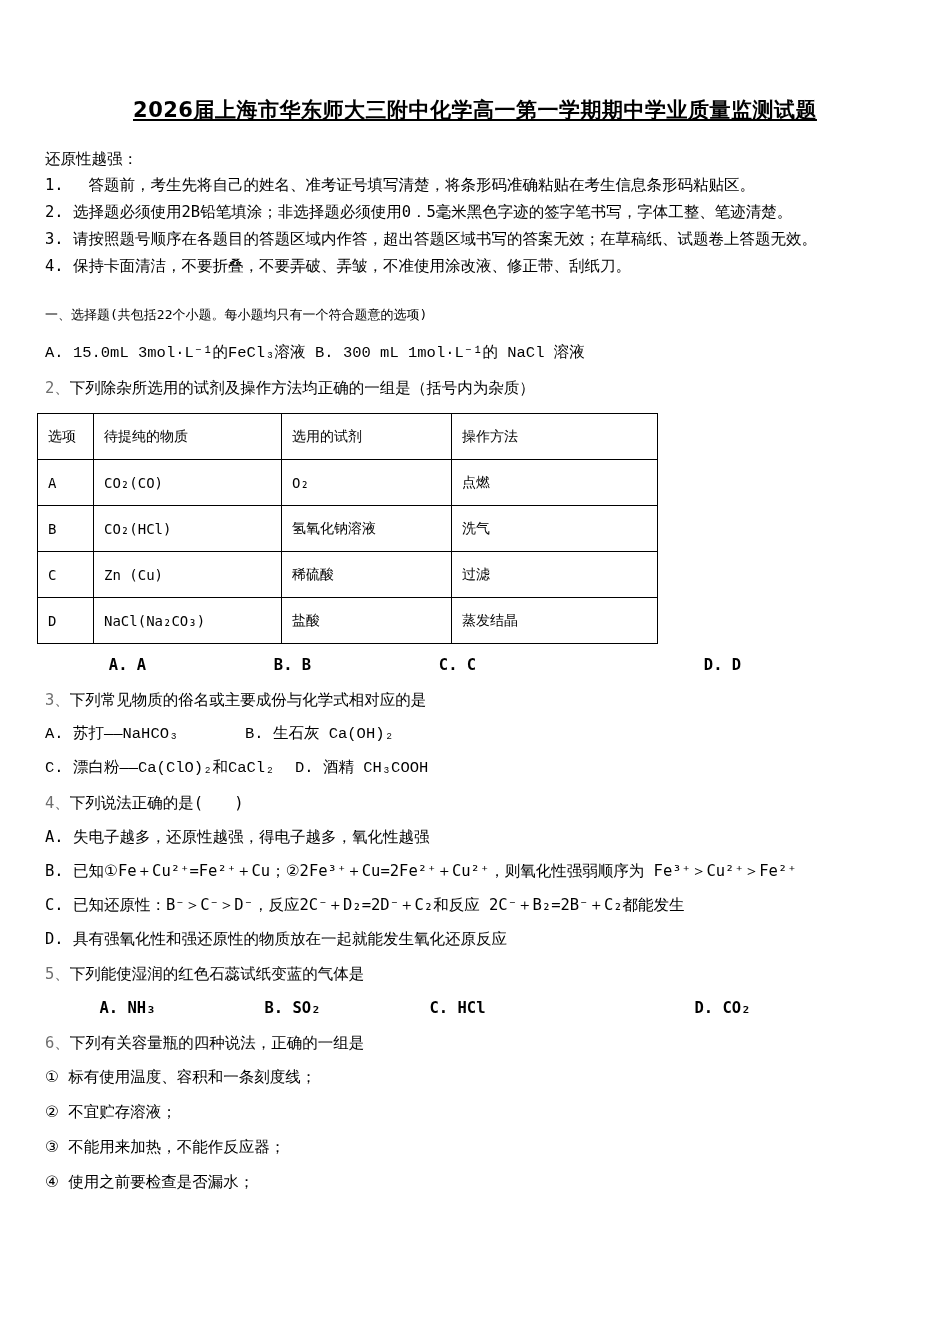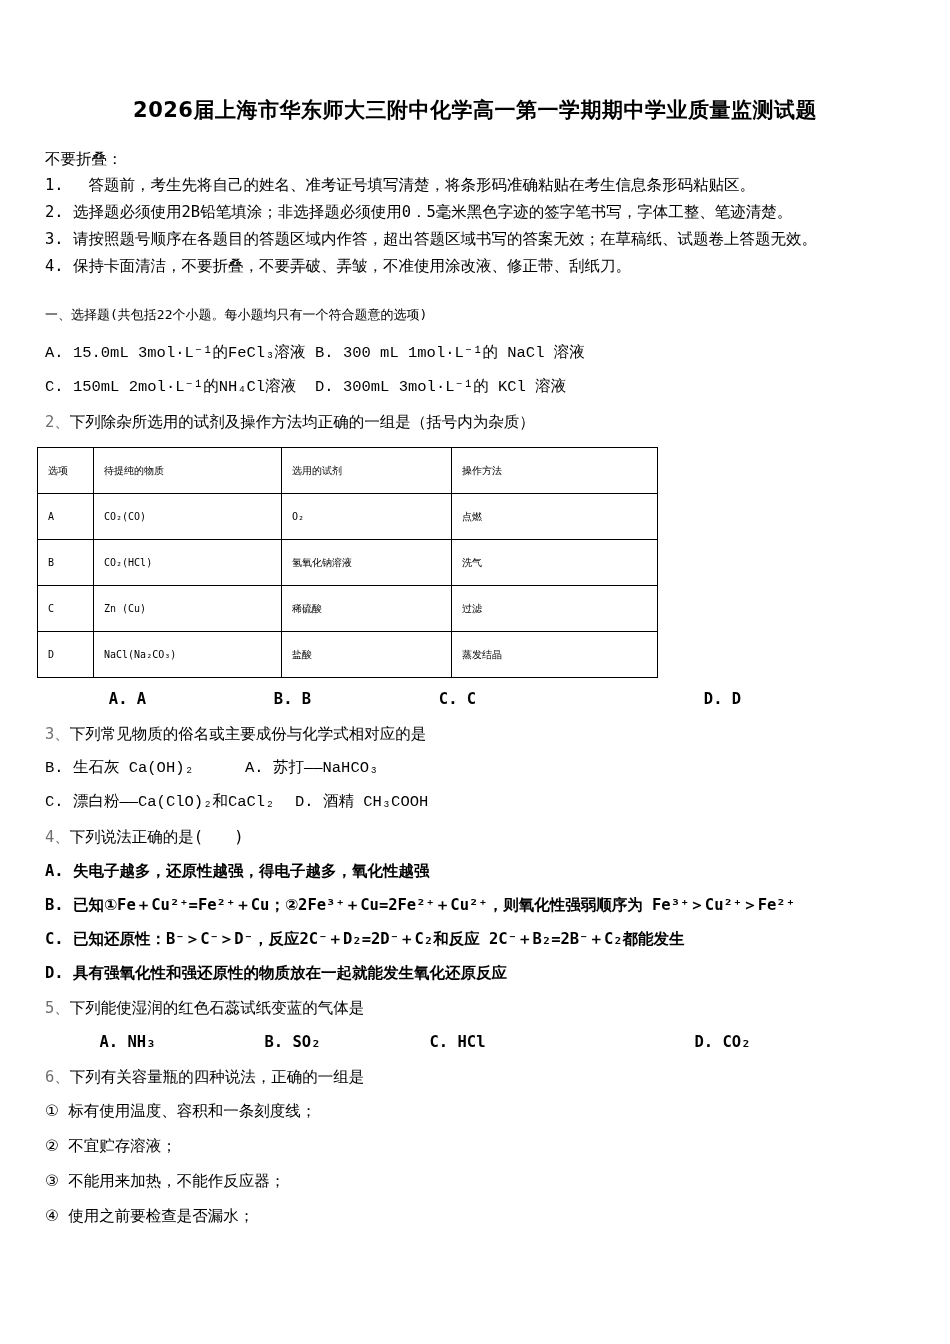--- a/index.html
+++ b/index.html
@@ -14,20 +14,21 @@
   .page { padding: 96px 45px 0 45px; }
   .bind { white-space: pre-wrap; }
 
   .title {
     font-family: "DejaVu Sans", "Liberation Sans", sans-serif;
     font-size: 21px;
     font-weight: bold;
     text-align: center;
     margin-bottom: 22px;
     letter-spacing: 0.5px;
+    text-decoration: underline;
   }
 
   .notice { font-size: 15.5px; line-height: 27px; }
   .notice-header { line-height: 26px; }
   .notice-item { line-height: 27px; }
 
   .section-heading {
     font-size: 13px;
     margin-top: 20px;
     margin-bottom: 6px;
@@ -40,36 +41,36 @@
 
   .opt-pair {
     display: grid;
     grid-template-columns: 270px 1fr;
     line-height: 34px;
     font-family: Liberation Mono, monospace;
   }
   .opt-pair.narrow { grid-template-columns: 200px 1fr; }
   .opt-pair.mid { grid-template-columns: 250px 1fr; }
 
-  .opt-line { line-height: 34px; font-weight: bold; }
+  .opt-line { line-height: 34px; }
 
   .opt-row4 {
     display: grid;
     grid-template-columns: 165px 165px 165px 1fr;
     line-height: 34px;
   }
   .opt-row4.bold { font-weight: bold; text-align: center; }
 
   table.purify {
     border-collapse: collapse;
     margin: 8px 0 4px -8px;
   }
   table.purify th, table.purify td {
     border: 1px solid #000;
-    font-size: 10px;
+    font-size: 14px;
     font-weight: normal;
     text-align: left;
     vertical-align: middle;
     padding: 12px 10px;
     height: 46px;
     white-space: pre-wrap;
   }
   .col-0 { width: 56px; }
   .col-1 { width: 188px; }
   .col-2 { width: 170px; }
@@ -78,37 +79,33 @@
   .statement { line-height: 35px; }
 </style>
 </head>
 <body>
 
 <div class="page">
 
   <h1 class="title bind">2026届上海市华东师大三附中化学高一第一学期期中学业质量监测试题</h1>
 
   <div class="notice">
-    <div class="notice-header bind">不要折叠：</div>
+    <div class="notice-header bind">还原性越强：</div>
     <div class="notice-item bind">1.　 答题前，考生先将自己的姓名、准考证号填写清楚，将条形码准确粘贴在考生信息条形码粘贴区。</div>
     <div class="notice-item bind">2. 选择题必须使用2B铅笔填涂；非选择题必须使用0．5毫米黑色字迹的签字笔书写，字体工整、笔迹清楚。</div>
     <div class="notice-item bind">3. 请按照题号顺序在各题目的答题区域内作答，超出答题区域书写的答案无效；在草稿纸、试题卷上答题无效。</div>
     <div class="notice-item bind">4. 保持卡面清洁，不要折叠，不要弄破、弄皱，不准使用涂改液、修正带、刮纸刀。</div>
   </div>
 
   <div class="section-heading bind">一、选择题(共包括22个小题。每小题均只有一个符合题意的选项)</div>
 
   <div class="question">
     <div class="opt-pair">
       <span class="bind">A. 15.0mL 3mol·L⁻¹的FeCl₃溶液</span>
       <span class="bind">B. 300 mL 1mol·L⁻¹的 NaCl 溶液</span>
-    </div>
-    <div class="opt-pair">
-      <span class="bind">C. 150mL 2mol·L⁻¹的NH₄Cl溶液</span>
-      <span class="bind">D. 300mL 3mol·L⁻¹的 KCl 溶液</span>
     </div>
   </div>
 
   <div class="question">
     <div class="stem">
       <span class="qnum bind">2、</span><span class="bind">下列除杂所选用的试剂及操作方法均正确的一组是（括号内为杂质）</span>
     </div>
     <table class="purify">
       <tbody>
           <tr>
@@ -149,22 +146,22 @@
       <span class="bind">C. C</span>
       <span class="bind">D. D</span>
     </div>
   </div>
 
   <div class="question">
     <div class="stem">
       <span class="qnum bind">3、</span><span class="bind">下列常见物质的俗名或主要成份与化学式相对应的是</span>
     </div>
     <div class="opt-pair narrow">
+      <span class="bind">A. 苏打——NaHCO₃</span>
       <span class="bind">B. 生石灰 Ca(OH)₂</span>
-      <span class="bind">A. 苏打——NaHCO₃</span>
     </div>
     <div class="opt-pair mid">
       <span class="bind">C. 漂白粉——Ca(ClO)₂和CaCl₂</span>
       <span class="bind">D. 酒精 CH₃COOH</span>
     </div>
   </div>
 
   <div class="question">
     <div class="stem">
       <span class="qnum bind">4、</span><span class="bind">下列说法正确的是(　　)</span>

